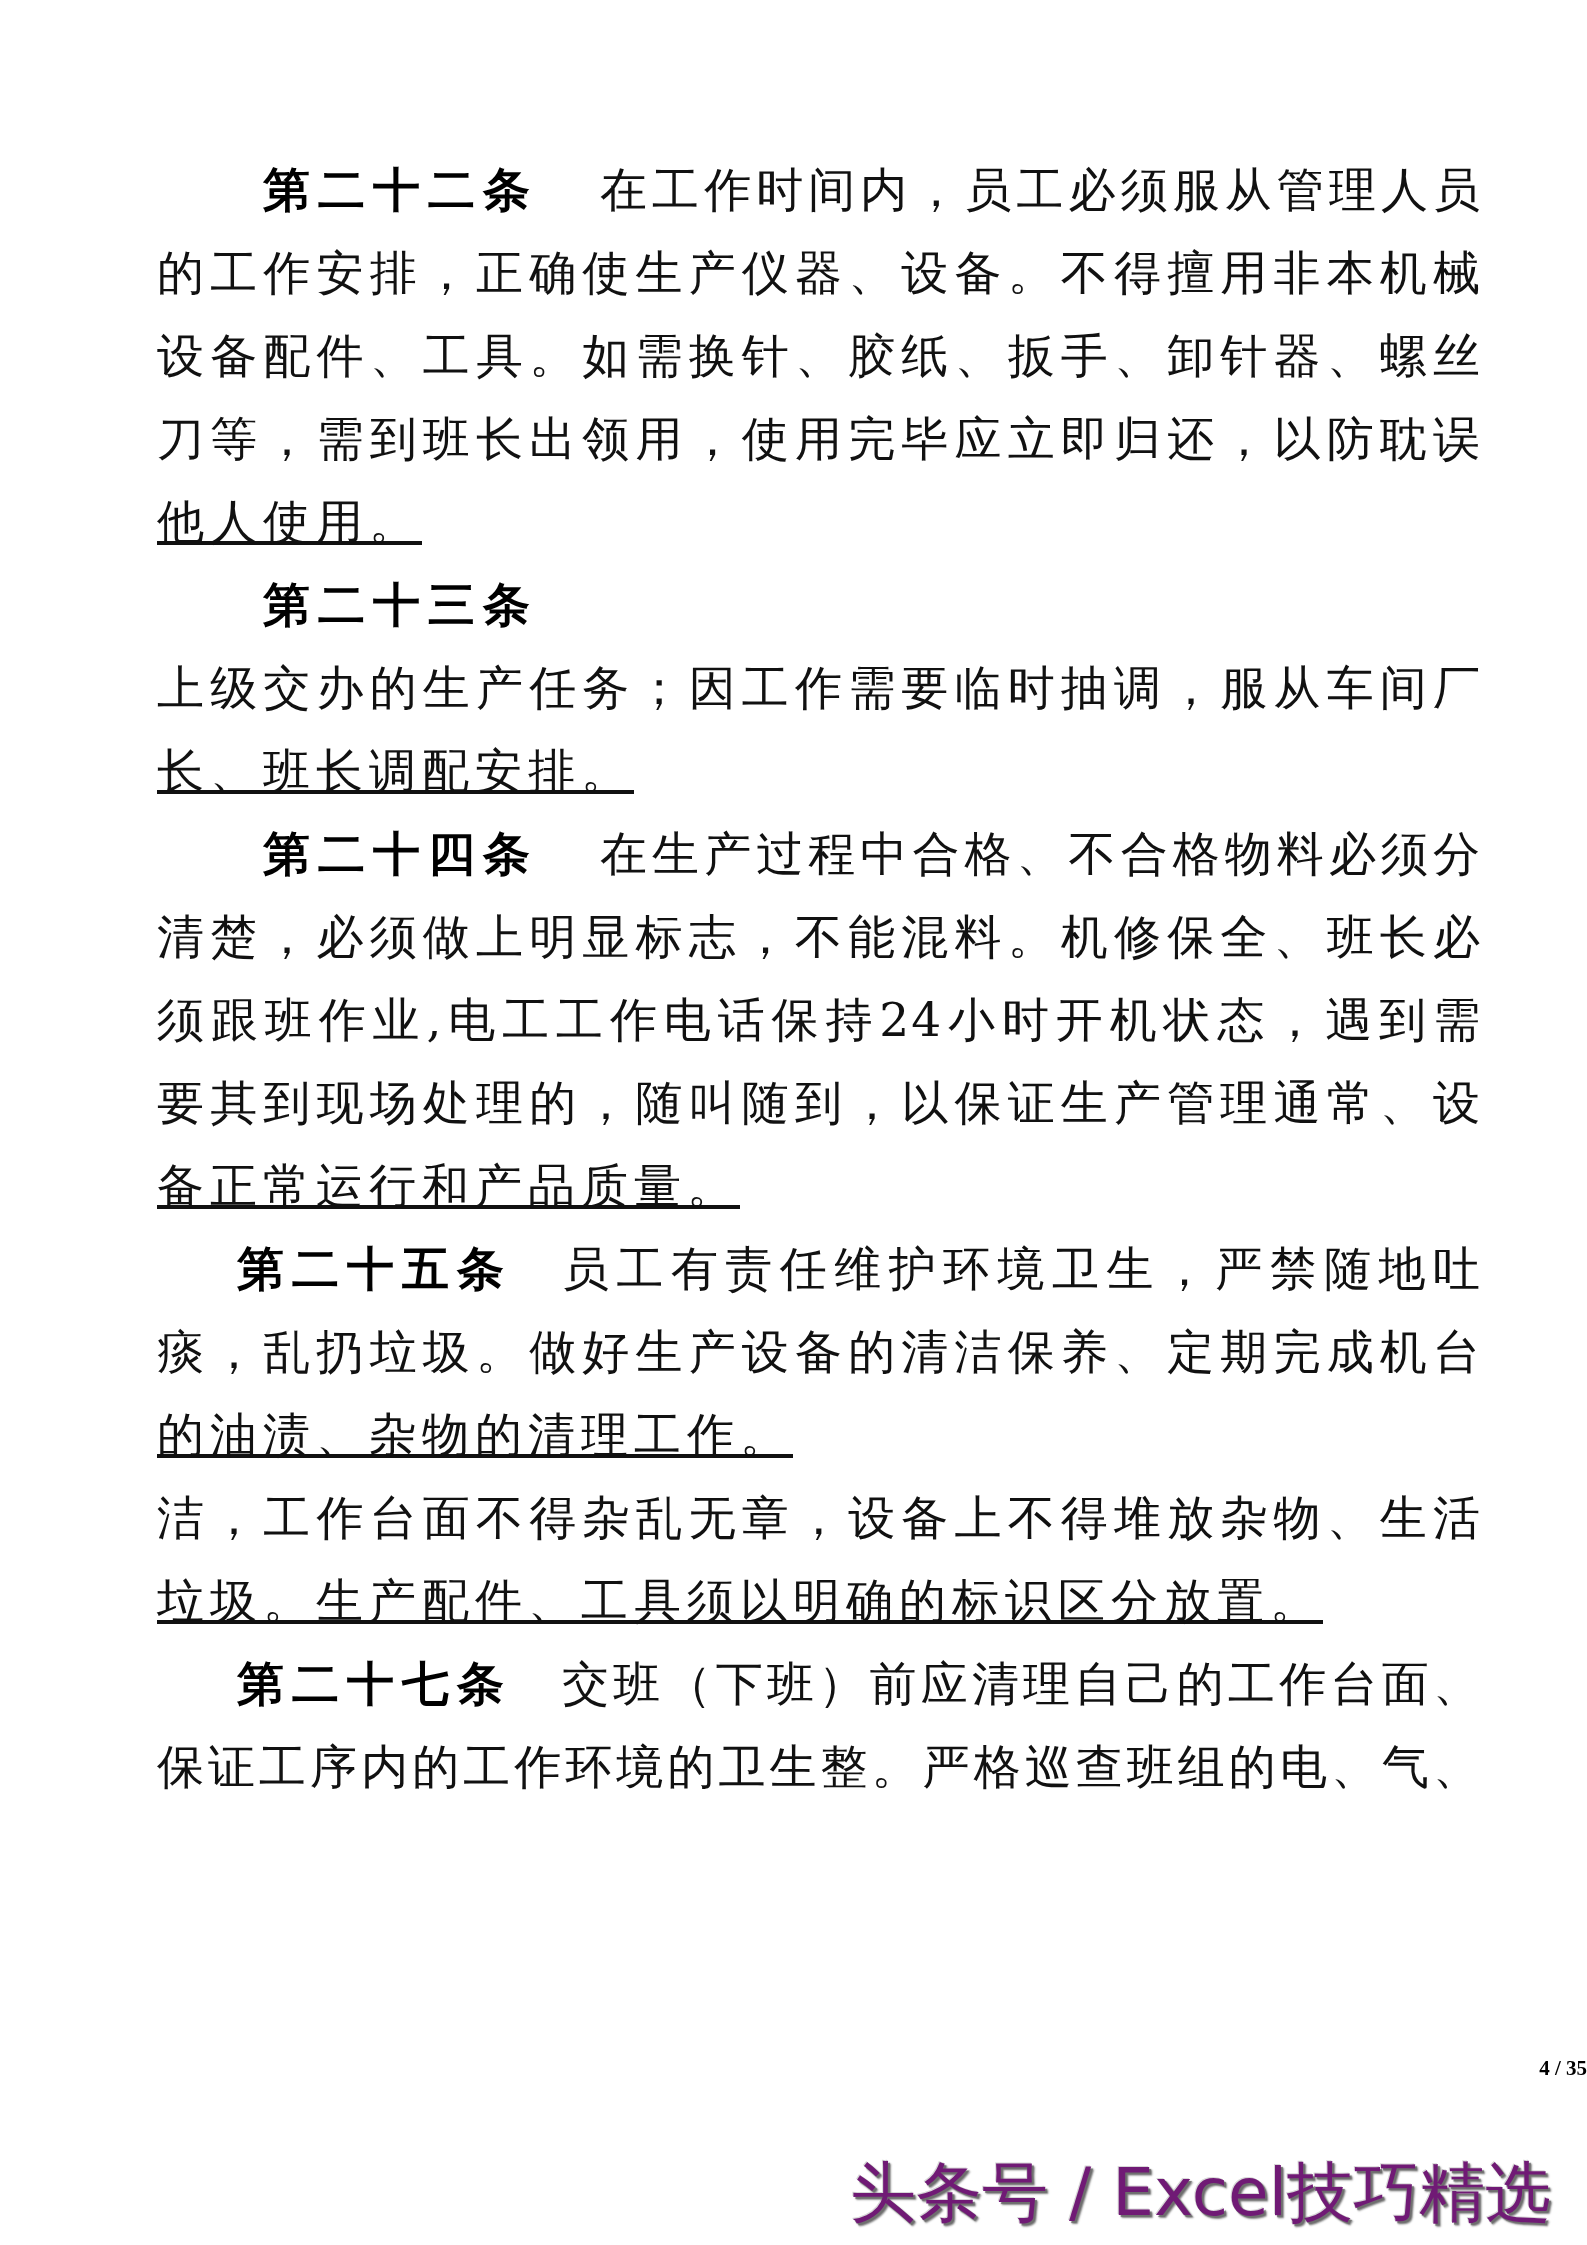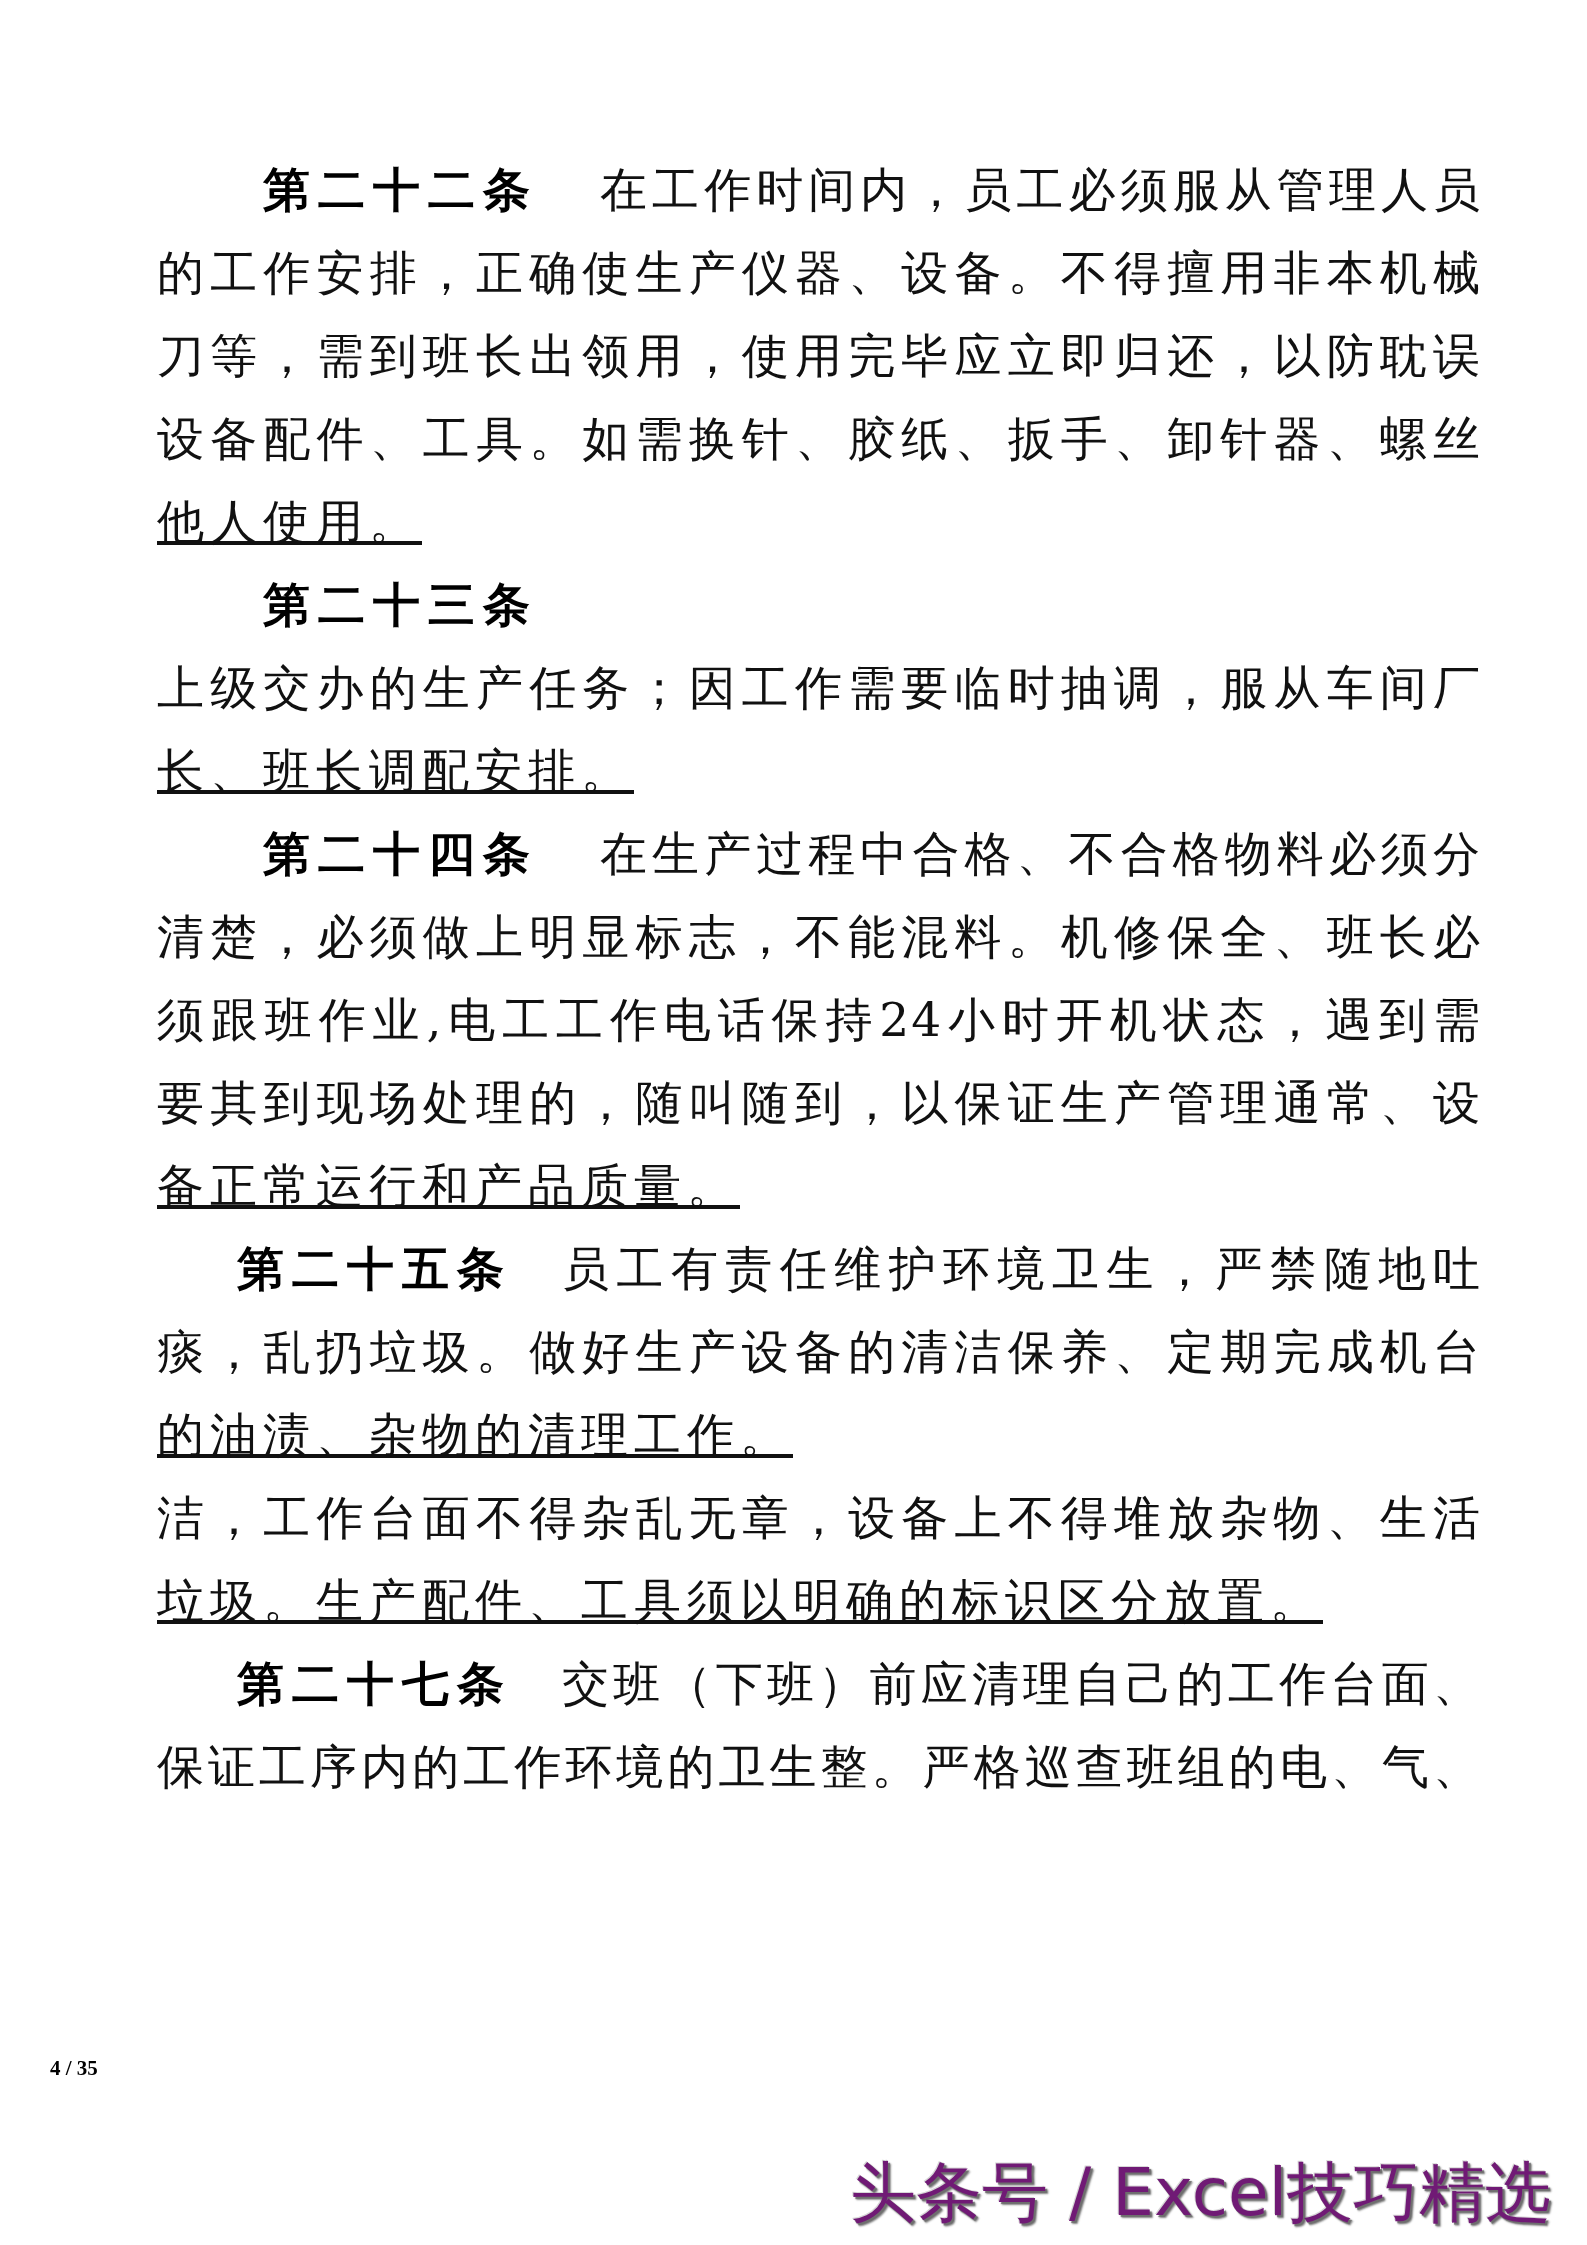--- a/index.html
+++ b/index.html
@@ -16,44 +16,44 @@
   .line.head .h-label {
     font-family: "DejaVu Sans", "Liberation Sans", sans-serif; font-weight: bold;
     font-size: 47px; letter-spacing: 8px; color: #000; flex: none;
   }
   .line.head .h-text { flex: 1; text-align: justify; text-align-last: justify; letter-spacing: 2px; }
   .indent-a { padding-left: 106px; }
   .indent-b { padding-left: 80px; }
   .gap-a .h-label { margin-right: 62px; }
   .gap-b .h-label { margin-right: 50px; }
   .page-number {
-    position: absolute; left: 0; width: 1587px; top: 2056px; text-align: left;
+    position: absolute; left: 0; width: 1587px; top: 2056px; text-align: right;
     font-family: "Liberation Serif", "DejaVu Serif", serif; font-weight: bold; font-size: 21px; color: #000;
-    padding-left: 50px; box-sizing: border-box;
+    padding-left: 74px; box-sizing: border-box;
   }
   .watermark {
     position: absolute; left: 850px; top: 2148px; width: 700px; height: 90px;
     font-family: "DejaVu Sans", "Liberation Sans", sans-serif; font-size: 66px; line-height: 90px;
     color: #701a75; white-space: nowrap;
     text-shadow: 2px 2px 1px #6e6e6e, 3px 3px 2px #8a8a8a, -1px -1px 0 #d8d8d8;
   }
 </style>
 </head>
 <body>
 
 <div class="page">
   <div class="text-block">
 
     <div class="line head indent-a gap-a">
       <span class="h-label">第二十二条</span>
       <span class="h-text">在工作时间内，员工必须服从管理人员</span>
     </div>
     <div class="line">的工作安排，正确使生产仪器、设备。不得擅用非本机械</div>
+    <div class="line">设备配件、工具。如需换针、胶纸、扳手、卸针器、螺丝</div>
     <div class="line">刀等，需到班长出领用，使用完毕应立即归还，以防耽误</div>
-    <div class="line">设备配件、工具。如需换针、胶纸、扳手、卸针器、螺丝</div>
     <div class="line last">他人使用。</div>
 
     <div class="line head indent-a gap-a">
       <span class="h-label">第二十三条</span>
     </div>
     <div class="line">上级交办的生产任务；因工作需要临时抽调，服从车间厂</div>
     <div class="line last">长、班长调配安排。</div>
 
     <div class="line head indent-a gap-a">
       <span class="h-label">第二十四条</span>

